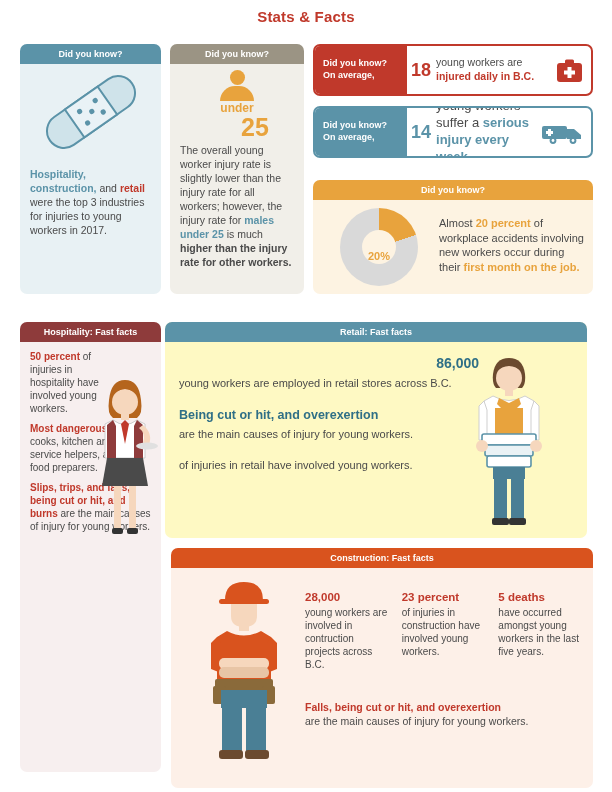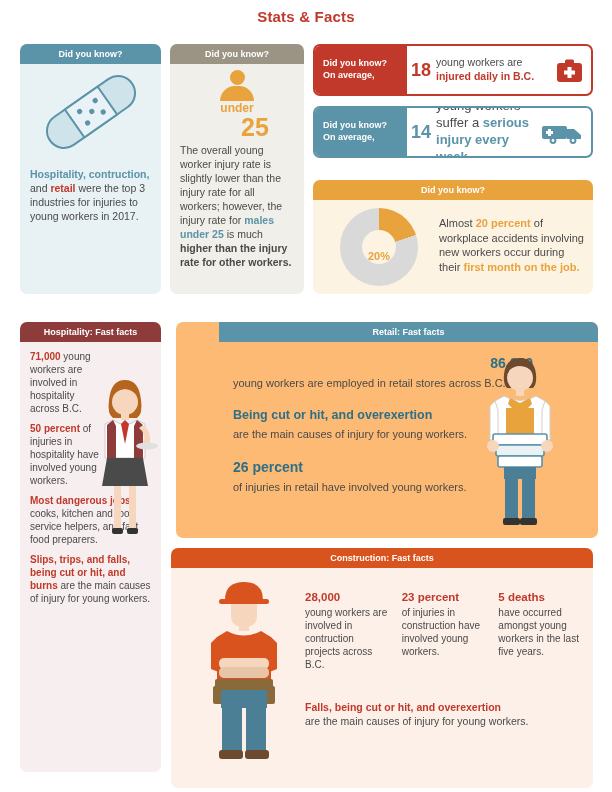--- a/index.html
+++ b/index.html
@@ -121,21 +121,21 @@
   .donut-text b { color: #e8a33d; }
 
   
   #card-hosp { left: 20px; top: 322px; width: 141px; height: 450px; background: #f7efef; }
   #card-hosp .card-head { background: #8e3b3b; text-align: center; }
   .hosp-body { padding: 8px 10px 6px 10px; font-size: 10px; line-height: 1.3; }
   .hosp-body b { color: #c0392b; }
   .hosp-fig { position: absolute; right: 2px; top: 46px; width: 68px; height: 180px; }
 
   
-  #card-retail { left: 176px; top: 322px; width: 422px; height: 216px; background: #fdba74; padding-left: 43px; }
+  #card-retail { left: 165px; top: 322px; width: 422px; height: 216px; background: #fef9c3; }
   #card-retail .card-head { background: #5b93a8; text-align: center; }
   .retail-body { padding: 12px 14px; width: 300px; font-size: 11px; line-height: 1.35; }
   .retail-big { color: #2f6f86; font-weight: bold; font-size: 14px; }
   .retail-lead { color: #2f6f86; font-weight: bold; font-size: 12.5px; }
   .retail-fig { position: absolute; right: 18px; top: 26px; width: 120px; height: 182px; }
 
   
   #card-constr { left: 171px; top: 548px; width: 422px; height: 240px; background: #fdf0e8; }
   #card-constr .card-head { background: #d9531e; text-align: center; }
   .constr-fig { position: absolute; left: 18px; top: 26px; width: 110px; height: 190px; }
@@ -161,21 +161,21 @@
           <rect x="36" y="22" width="40" height="34" fill="#e9f2f6" stroke="#5b93a8" stroke-width="2"></rect>
           <circle cx="47" cy="32" r="2.6" fill="#5b93a8"></circle>
           <circle cx="57" cy="39" r="2.6" fill="#5b93a8"></circle>
           <circle cx="47" cy="46" r="2.6" fill="#5b93a8"></circle>
           <circle cx="66" cy="32" r="2.6" fill="#5b93a8"></circle>
           <circle cx="66" cy="46" r="2.6" fill="#5b93a8"></circle>
         </g>
       </svg>
     </div>
     <div class="card-body">
-      <span class="b1">Hospitality, contruction,</span><span> and </span><span class="b2">retail</span><span> were the top 3 industries for injuries to young workers in 2017.</span>
+      <span class="b1">Hospitality, construction,</span><span> and </span><span class="b2">retail</span><span> were the top 3 industries for injuries to young workers in 2017.</span>
     </div>
   </div>
 
   <div class="card" id="card-under25">
     <div class="card-head">Did you know?</div>
     <div class="u25-wrap">
       <div class="u25-person">
         <div class="u25-head"></div>
         <div class="u25-body"></div>
       </div>
@@ -264,35 +264,33 @@
         <rect x="23" y="118" width="7" height="42" fill="#f6d7bd"></rect>
         <rect x="38" y="118" width="7" height="42" fill="#f6d7bd"></rect>
         <rect x="21" y="160" width="11" height="6" rx="2" fill="#333333"></rect>
         <rect x="36" y="160" width="11" height="6" rx="2" fill="#333333"></rect>
 
         <path d="M52 57 q10 8 6 20 l-6 -2 q3 -10 -4 -15z" fill="#f6d7bd"></path>
         <ellipse cx="56" cy="78" rx="11" ry="3.5" fill="#e0e0e0"></ellipse>
       </svg>
     </div>
     <div class="hosp-body">
-      <p style="margin:0 0 7px 0; width:72px;"><b>71,000</b><span> young workers are involved in hospitality across B.C.</span></p>
       <p style="margin:0 0 7px 0; width:72px;"><b>50 percent</b><span> of injuries in hospitality have involved young workers.</span></p>
       <p style="margin:0 0 7px 0;"><b>Most dangerous jobs</b><span> cooks, kitchen and food service helpers, and fast food preparers.</span></p>
       <p style="margin:0;"><b>Slips, trips, and falls, being cut or hit, and burns</b><span> are the main causes of injury for young workers.</span></p>
     </div>
   </div>
 
   <div class="card" id="card-retail">
     <div class="card-head">Retail: Fast facts</div>
     <div class="retail-body">
       <p style="margin:0 0 3px 0;text-align:right;" class="retail-big">86,000</p>
       <p style="margin:0 0 16px 0;">young workers are employed in retail stores across B.C.</p>
       <p style="margin:0 0 3px 0;" class="retail-lead">Being cut or hit, and overexertion</p>
       <p style="margin:0 0 16px 0;">are the main causes of injury for young workers.</p>
-      <p style="margin:0 0 3px 0;" class="retail-big">26 percent</p>
       <p style="margin:0;">of injuries in retail have involved young workers.</p>
     </div>
     <div class="retail-fig">
       <svg width="120" height="182" viewBox="0 0 120 182">
 
         <path d="M44 26 q2 -16 16 -16 q14 0 16 16 q1 10 -3 14 h-26 q-4 -4 -3 -14z" fill="#6b4a2f"></path>
         <circle cx="60" cy="30" r="13" fill="#f6d7bd"></circle>
         <path d="M47 24 q3 -13 13 -13 q10 0 13 13 q-6 -6 -13 -6 q-7 0 -13 6z" fill="#6b4a2f"></path>
         <rect x="56" y="41" width="8" height="7" fill="#f6d7bd"></rect>
 

